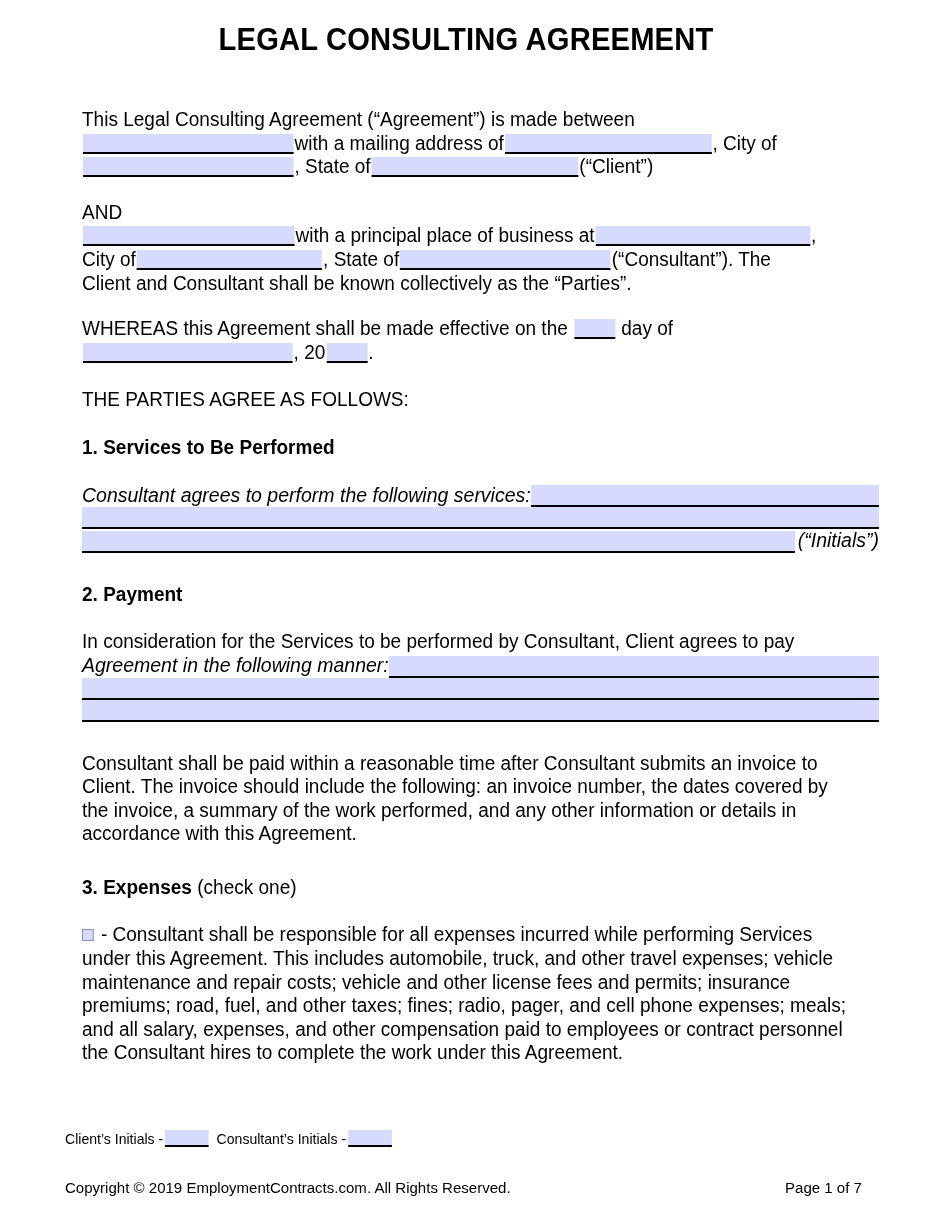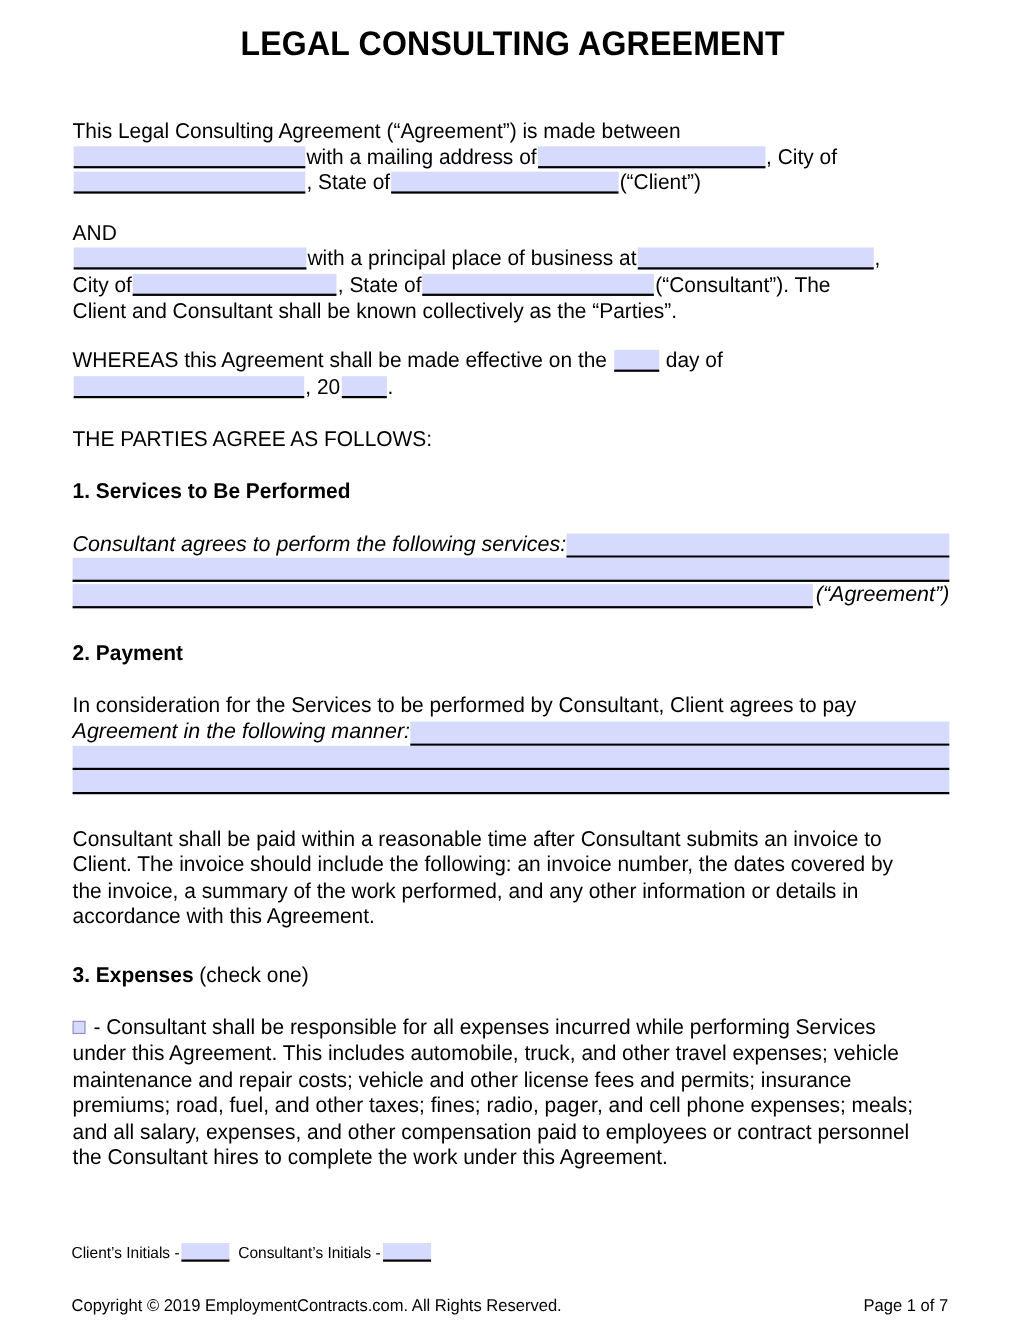--- a/index.html
+++ b/index.html
@@ -34,21 +34,21 @@
     font-size: 31px;
     font-weight: bold;
     letter-spacing: 0.2px;
     font-stretch: condensed;
     transform: scaleX(0.94);
   }
 
   
   .body-col {
     position: absolute;
-    left: 66px;
+    left: 82px;
     top: 108px;
     width: 797px;
     font-size: 19.5px;
     line-height: 23.6px;
   }
 
   .para {
     margin: 0 0 0 0;
     font-size: 19.5px;
     line-height: 23.6px;
@@ -209,21 +209,21 @@
     <div>
       <div class="fill-row">
         <span class="lead">Consultant agrees to perform the following services:</span>
         <span class="blank-line grow"></span>
       </div>
       <div class="fill-row">
         <span class="blank-line grow"></span>
       </div>
       <div class="fill-row">
         <span class="blank-line grow"></span>
-        <span class="trail">(“Agreement”)</span>
+        <span class="trail">(“Initials”)</span>
       </div>
     </div>
 
     <div class="gap-lg"></div>
 
     <div class="heading">
       <span>2.</span>
       <span>Payment</span>
     </div>
 

